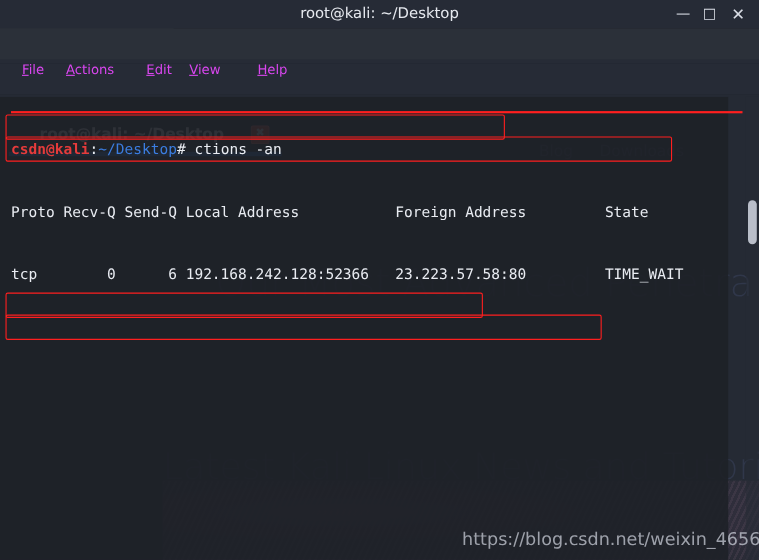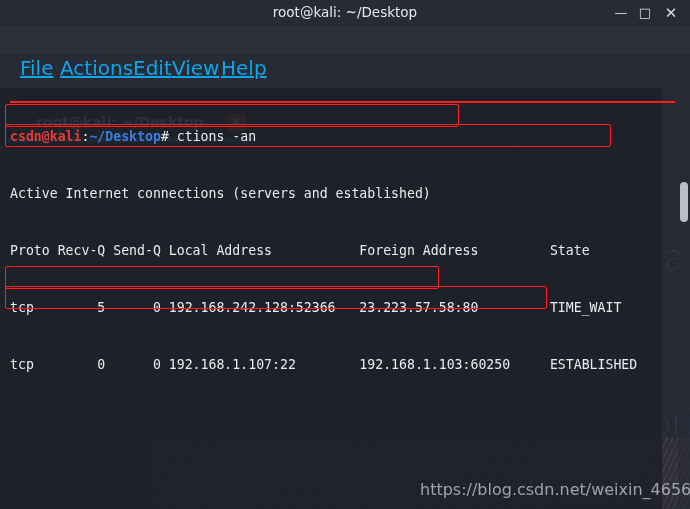--- a/index.html
+++ b/index.html
@@ -41,45 +41,45 @@
   #titlebar{position:absolute;left:0;top:0;width:690px;height:26px;background:#262b36;pointer-events:auto;}
   #title-text{position:absolute;left:0;top:4px;width:690px;text-align:center;
               font-size:13.5px;color:#e6e9ef;}
   .wctl{position:absolute;top:4px;width:18px;height:18px;text-align:center;
         font-size:13px;color:#d8dce4;line-height:18px;cursor:default;}
   #btn-min{right:60px;}
   #btn-max{right:36px;}
   #btn-close{right:10px;font-size:15px;}
 
   #menubar{position:absolute;left:0;top:26px;width:690px;height:28px;background:#2b3039;pointer-events:auto;}
-  .menu{position:absolute;top:30px;font-size:20px;color:#0ea5e9;cursor:default;text-decoration:underline;}
+  .menu{position:absolute;top:30px;font-size:12px;color:#d946ef;cursor:default;}
   .menu u{text-decoration:underline;}
   #m-file{left:20px;}
   #m-actions{left:60px;}
   #m-edit{left:133px;}
   #m-view{left:172px;}
-  #m-help{left:221px;}
+  #m-help{left:234px;}
 
   #tabbar{position:absolute;left:0;top:54px;width:690px;height:32px;background:transparent;pointer-events:auto;}
   #term-tab{position:absolute;left:10px;top:56px;width:243px;height:30px;}
   #term-tab-label{position:absolute;left:36px;top:60px;font-size:14px;color:#ffffff;font-weight:bold;white-space:nowrap;}
   #term-tab-close{position:absolute;left:228px;top:60px;width:15px;height:15px;
                   background:#d9452f;border:1px solid #f0715c;border-radius:2px;
                   color:#fff;font-size:10px;line-height:14px;text-align:center;font-weight:bold;cursor:pointer;}
   #tab-underline{position:absolute;left:8px;top:84px;width:248px;height:4px;background:#2a7fe0;}
 
   #screen{position:absolute;left:0;top:88px;width:690px;height:421px;
           background:transparent;pointer-events:auto;overflow:hidden;}
   #screen-bg{position:absolute;left:0;top:0;width:662px;height:421px;background:rgba(30,33,40,0.93);}
   #term-out{position:absolute;left:10px;top:1px;
             font-family:"DejaVu Sans Mono","Liberation Mono",monospace;
             font-size:13.2px;line-height:19px;color:#e9ecf2;white-space:pre;}
   #term-out div{height:19px;}
   .c-red{color:#e53b3b;font-weight:bold;}
-  .c-blue{color:#3b7de0;font-weight:bold;}
+  .c-blue{color:#3b7de0;font-weight:normal;}
   .c-w{color:#e9ecf2;}
 
   #scrollbar-track{position:absolute;right:0;top:88px;width:12px;height:421px;background:rgba(38,43,54,0.6);pointer-events:auto;}
   #scrollbar-thumb{position:absolute;right:2px;top:94px;width:8px;height:40px;background:#b9bec9;border-radius:4px;cursor:pointer;}
 
   
   .anno{position:absolute;border:1.6px solid #ff1f1f;pointer-events:none;border-radius:2px;}
   #anno1{left:5px;top:104px;width:452px;height:21px;}
   #anno2{left:5px;top:124px;width:604px;height:21px;}
   #anno3{left:5px;top:266px;width:432px;height:21px;}
@@ -149,24 +149,22 @@
     <div id="term-tab"></div>
     <span id="term-tab-label">root@kali: ~/Desktop</span>
     <div id="term-tab-close">✖</div>
     <div id="tab-underline"></div>
   </div>
 
   <div id="screen">
     <div id="screen-bg"></div>
     <div id="term-out">
       <div><span class="c-red">csdn@kali</span><span class="c-w">:</span><span class="c-blue">~/Desktop</span><span class="c-w"># </span><span class="c-w">ctions -an</span></div>
-      <div>Active Internet connections (servers and established)</div>
       <div>Proto Recv-Q Send-Q Local Address           Foreign Address         State</div>
-      <div>tcp        5      0 192.168.242.128:52366   23.223.57.58:80         TIME_WAIT</div>
-      <div>tcp        0      0 192.168.1.107:22        192.168.1.103:60250     ESTABLISHED</div>
+      <div>tcp        0      6 192.168.242.128:52366   23.223.57.58:80         TIME_WAIT</div>
       
       
       
       
       
       
       
       
       
       

